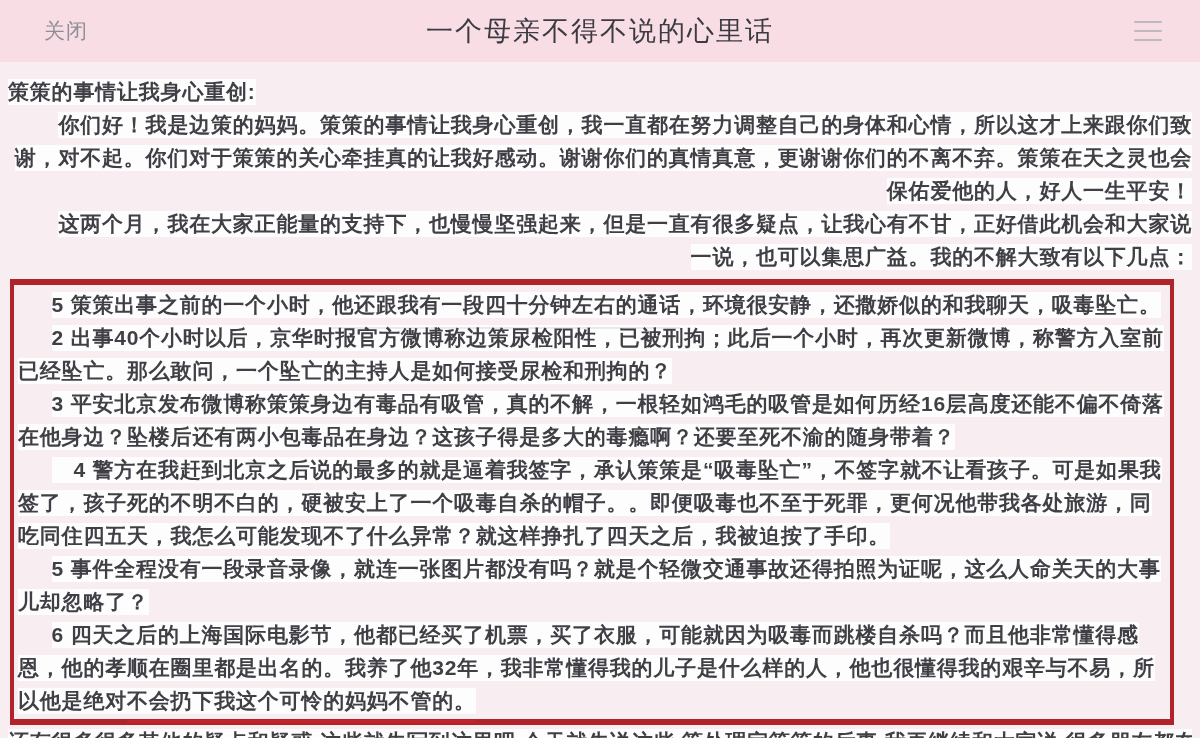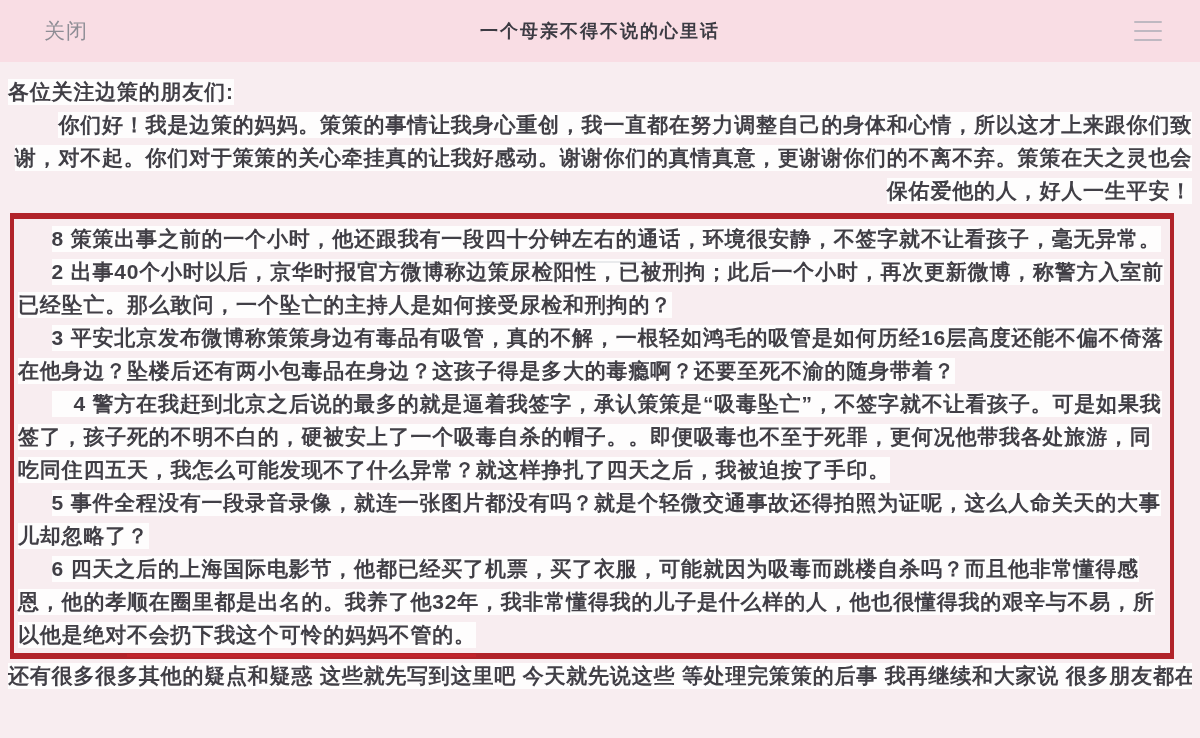--- a/index.html
+++ b/index.html
@@ -13,21 +13,21 @@
   .topbar{
     height:62px;background:var(--topbar-bg,#f9dde4);
     display:flex;align-items:center;position:relative;
   }
   .close-btn{
     position:absolute;left:38px;top:0;height:62px;display:flex;align-items:center;
     font-size:21px;color:var(--muted,#8e8d95);letter-spacing:1px;cursor:pointer;border:none;background:none;
     font-family:inherit;
   }
   .page-title{
-    margin:16px auto;font-size:18px;font-weight:700;color:#3c3b43;letter-spacing:2px;
+    margin:16px auto;font-size:27px;font-weight:400;color:#3c3b43;letter-spacing:2px;
   }
   .hamburger{
     position:absolute;right:38px;top:21px;width:28px;height:20px;cursor:pointer;
     display:flex;flex-direction:column;justify-content:space-between;
   }
   .hamburger i{display:block;height:2px;background:#bfb8c1;border-radius:1px;}
   
   .content{
     padding:13px 8px 0 8px;
     font-size:21px;line-height:33px;font-weight:600;color:#413f46;letter-spacing:0.8px;
@@ -61,29 +61,30 @@
   <button class="close-btn">关闭</button>
   <h1 class="page-title">一个母亲不得不说的心里话</h1>
   <div class="hamburger">
     <i></i>
       <i></i>
       <i></i>
   </div>
 </header>
 
 <main class="content">
-  <p><span class="linebg">各位关注边策的朋友们:</span></p>
+  <p><span class="linebg">策策的事情让我身心重创:</span></p>
 
   <div>
       <p class="indent"><span class="linebg">你们好！我是边策的妈妈。策策的事情让我身心重创，我一直都在努力调整自己的身体和心情，所以这才上来跟你们致谢，对不起。你们对于策策的关心牵挂真的让我好感动。谢谢你们的真情真意，更谢谢你们的不离不弃。策策在天之灵也会保佑爱他的人，好人一生平安！</span></p>
+      <p class="indent"><span class="linebg">这两个月，我在大家正能量的支持下，也慢慢坚强起来，但是一直有很多疑点，让我心有不甘，正好借此机会和大家说一说，也可以集思广益。我的不解大致有以下几点：</span></p>
     </div>
 
   <div class="qbox">
     <div>
-        <p class="point"><span class="linebg"><span>8 策策出事之前的一个小时，</span><span class="u-gray">他还跟我有一段四十分钟左右的通话</span><span>，环境很安静，不签字就不让看孩子，毫无异常。</span></span></p>
+        <p class="point"><span class="linebg"><span>5 策策出事之前的一个小时，</span><span class="u-gray">他还跟我有一段四十分钟左右的通话</span><span>，环境很安静，还撒娇似的和我聊天，吸毒坠亡。</span></span></p>
         <p class="point"><span class="linebg"><span>2 出事40个小时以后，京华时报官方微博称边策尿检阳性，已被刑拘；此后一个小时，再次更新微博，称警方入室前已经坠亡。那么敢问，一个坠亡的主持人是如何接受尿检和刑拘的？</span></span></p>
         <p class="point"><span class="linebg"><span>3 平安北京发布微博称策策身边有毒品有吸管，真的不解，一根轻如鸿毛的吸管是如何历经16层高度还能不偏不倚落在他身边？坠楼后还有两小包毒品在身边？这孩子得是多大的毒瘾啊？还要至死不渝的随身带着？</span></span></p>
         <p class="point"><span class="linebg"><span>　4 警方在我赶到北京之后说的最多的就是逼着我签字，承认策策是“吸毒坠亡”，不签字就不让看孩子。可是如果我签了，孩子死的不明不白的，硬被安上了一个吸毒自杀的帽子。。即便吸毒也不至于死罪，更何况他带我各处旅游，同吃同住四五天，我怎么可能发现不了什么异常？就这样挣扎了四天之后，我被迫按了手印。</span></span></p>
         <p class="point"><span class="linebg"><span>5 事件全程没有一段录音录像，就连一张图片都没有吗？就是个轻微交通事故还得拍照为证呢，这么人命关天的大事儿却忽略了？</span></span></p>
         <p class="point"><span class="linebg"><span>6 四天之后的上海国际电影节，他都已经买了机票，买了衣服，可能就因为吸毒而跳楼自杀吗？而且他非常懂得感恩，他的孝顺在圈里都是出名的。我养了他32年，我非常懂得我的儿子是什么样的人，他也很懂得我的艰辛与不易，所以他是绝对</span><span class="u-red">不会扔下我这个可怜的妈妈不管的。</span></span></p>
       </div>
   </div>
 
   <p class="clipped-line"><span class="linebg">还有很多很多其他的疑点和疑惑 这些就先写到这里吧 今天就先说这些 等处理完策策的后事 我再继续和大家说 很多朋友都在问策策的后事安排上</span></p>
 </main>

